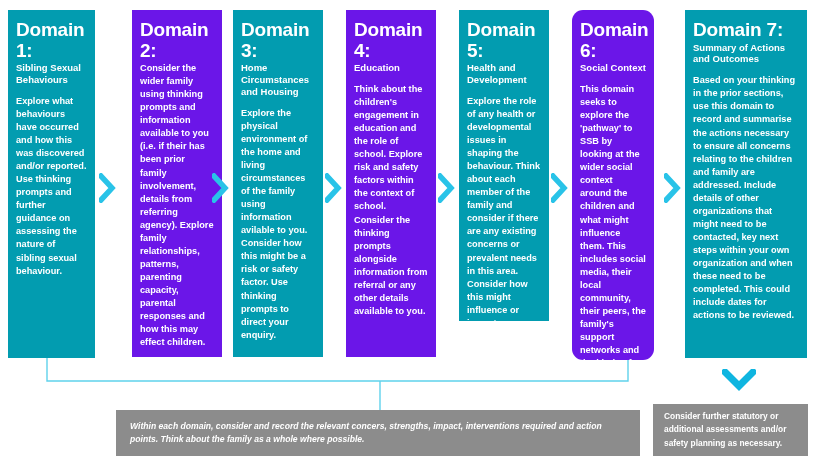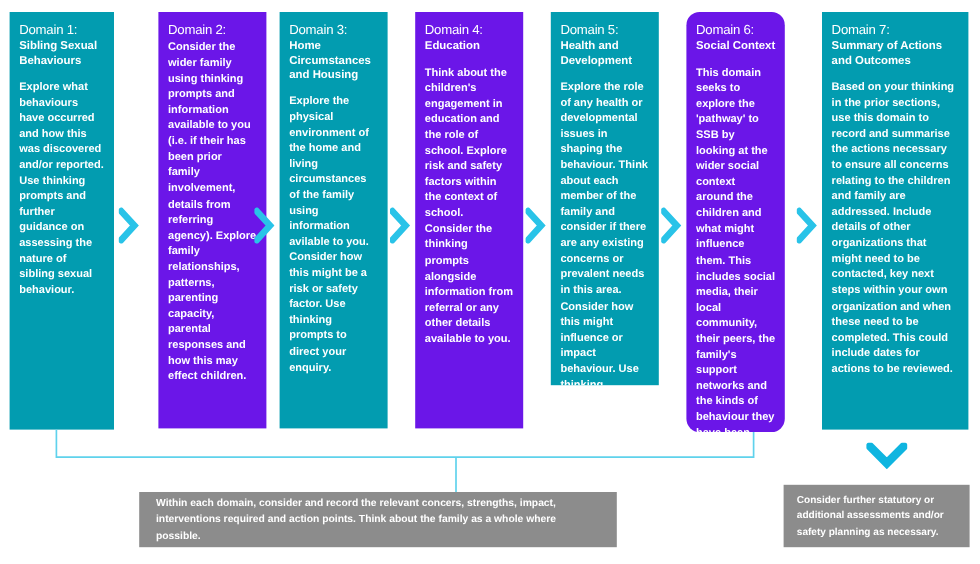--- a/index.html
+++ b/index.html
@@ -21,22 +21,22 @@
 
   
   .domain-col {
     position: absolute;
     box-sizing: border-box;
     padding: 10px 8px 8px 8px;
     color: #ffffff;
     overflow: hidden;
   }
   .domain-title {
-    font-size: 11px;
-    font-weight: normal;
+    font-size: 19px;
+    font-weight: bold;
     line-height: 1.08;
     letter-spacing: -0.2px;
     margin: 0 0 1px 0;
   }
   .domain-subtitle {
     font-size: 9.5px;
     font-weight: bold;
     line-height: 1.25;
     margin: 0 0 9px 0;
   }
@@ -175,21 +175,21 @@
     <svg width="34" height="22" viewBox="0 0 34 22" aria-hidden="true">
       <polyline points="3,3 17,17 31,3" fill="none" stroke="#0FB5E0" stroke-width="7" stroke-linecap="square" stroke-linejoin="miter"></polyline>
     </svg>
   </div>
 
   <svg class="connector" viewBox="0 0 817 470" aria-hidden="true">
     <polyline points="47,358 47,381 628,381 628,360" fill="none" stroke="#5FD2EC" stroke-width="1.4"></polyline>
     <line x1="380" y1="381" x2="380" y2="410" stroke="#5FD2EC" stroke-width="1.4"></line>
   </svg>
 
-  <div class="note-box" style="left:116px; top:410px; width:398px; height:46px;">
+  <div class="note-box" style="left:116px; top:410px; width:524px; height:46px;font-style:italic;">
     <p class="note-text">Within each domain, consider and record the relevant concers, strengths, impact, interventions required and action points. Think about the family as a whole where possible.</p>
   </div>
 
   <div class="note-box right" style="left:653px; top:404px; width:155px; height:52px;">
     <p class="note-text">Consider further statutory or additional assessments and/or safety planning as necessary.</p>
   </div>
 
 </div>
 
 </body></html>

